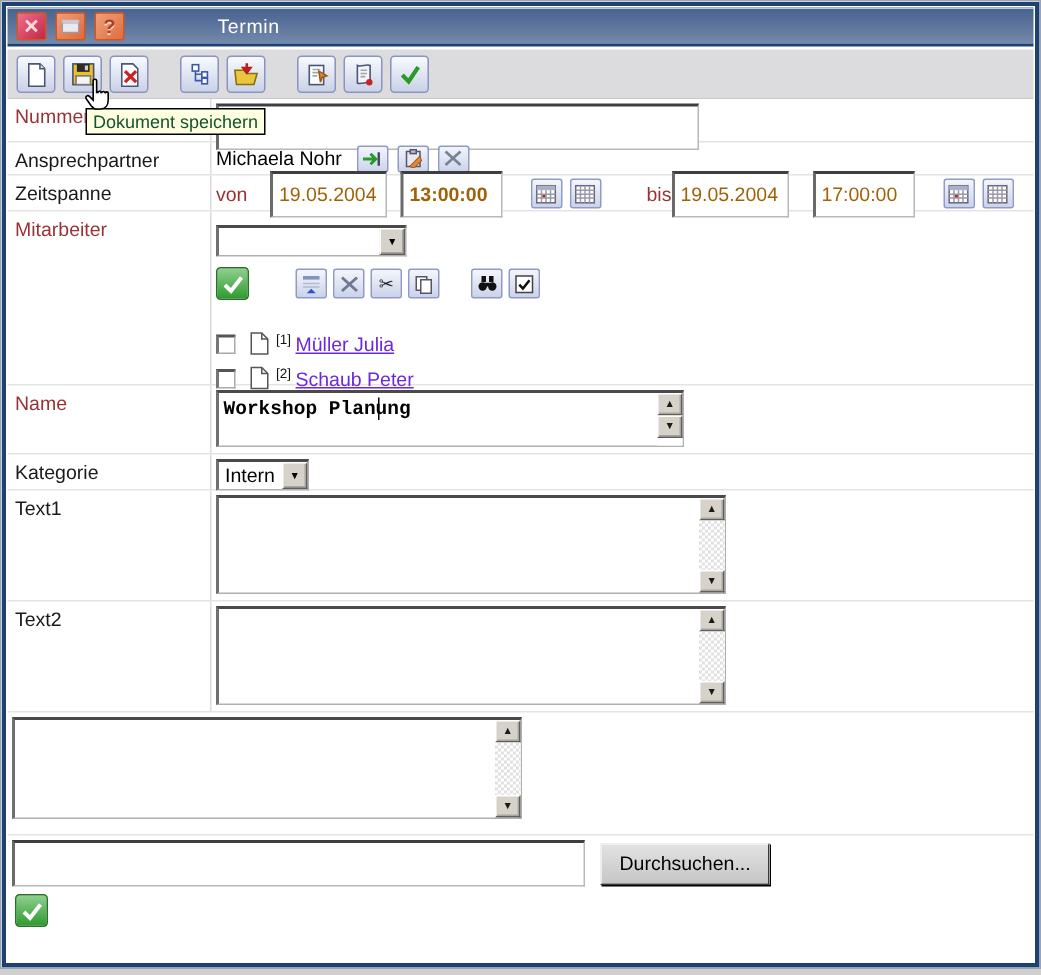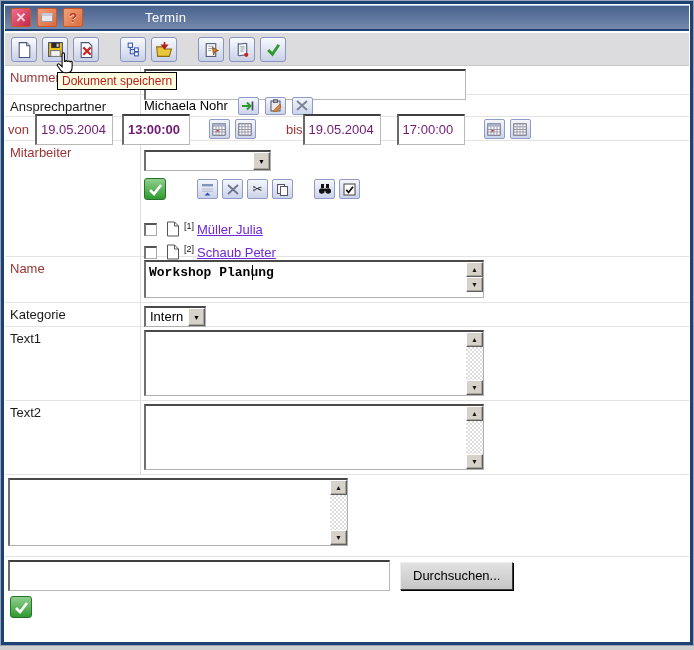--- a/index.html
+++ b/index.html
@@ -32,36 +32,36 @@
     width:26px; height:25px; border:1px solid #8a94c2; border-radius:3px;
     background:linear-gradient(to bottom,#f8fafd,#c9d1e6);
     display:flex; align-items:center; justify-content:center; position:relative;
   }
   .tbtn + .tbtn{ margin-left:5px; }
   .gap-l{ margin-left:21px !important; }
   
   .tooltip{
     position:absolute; left:56px; top:71px; z-index:40;
     background:#ffffe1; border:1px solid #000; padding:1px 4px;
-    font-size:12px; color:#b91c1c; white-space:nowrap;
+    font-size:12px; color:#14532d; white-space:nowrap;
   }
   .cursor{ position:absolute; left:52px; top:49px; z-index:50; }
   
   .form{ border-top:1px solid #c9c9c9; }
   .row{ display:flex; border-bottom:1px solid #e3e3e3; }
   .lab{ width:136px; border-right:1px solid #dcdcdc; padding:4px 4px 0 5px;
         font-size:13px; color:#1a1a1a; flex-shrink:0;}
   .lab.req{ color:#993333; }
   .fld{ flex:1; position:relative; padding:3px 0 0 3px; font-size:13px;}
   .r-num{height:29px}.r-ans{height:22px}.r-zeit{height:24px}.r-mit{height:116px}
   .r-name{height:46px}.r-kat{height:24px}.r-t1{height:74px}.r-t2{height:74px}
   .r-t3{height:82px}.r-dok{height:63px;border-bottom:none}
   
   .inp{
-    background:#fff; height:31px; font:13px "Liberation Sans", sans-serif; padding:1px 4px; color:#701a75;
+    background:#fff; height:31px; font:13px "Liberation Sans", sans-serif; padding:1px 4px; color:#a16207;
     border:1px solid #b8b8b8; border-top:2px solid #3e3e3e; border-left:2px solid #6a6a6a;
   }
   .sunkbox{
     background:#fff; display:flex;
     border:1px solid #b0b0b0; border-top:2px solid #4a4a4a; border-left:2px solid #707070;
   }
   .redlab{ color:#993333; font-size:13px; }
   
   .fbtn{ width:21px; height:18px; border:1px solid #8f9ac6; border-radius:2px;
     background:linear-gradient(to bottom,#f2f5fb,#ccd4ec);
@@ -234,22 +234,23 @@
           <span>
             <svg width="12" height="11" viewBox="0 0 12 11">
                 <path d="M1 1l10 9M11 1L1 10" stroke="#7a8296" stroke-width="1.8"></path>
               </svg>
           </span>
         </button>
       </div>
     </div>
 
     <div class="row r-zeit">
+      <div class="lab">Zeitspanne</div>
       <div class="fld" style="display:flex;align-items:center;padding-top:1px">
-        <span class="redlab" style="margin-right:6px">von</span>
+        <span class="redlab" style="margin-right:15px">von</span>
         <input class="inp" style="width: 78px;" value="19.05.2004">
         <input class="inp" style="width: 68px; margin-left: 9px; font-weight: bold;" value="13:00:00">
         <button class="cbtn" style="margin-left:19px">
           <span>
             <svg width="14" height="13" viewBox="0 0 14 13">
                 <rect x=".8" y=".8" width="12.4" height="11.4" fill="#fff" stroke="#667"></rect>
                 <rect x=".8" y=".8" width="12.4" height="3" fill="#aab2c8"></rect>
                 <path d="M4 3.8v8M7 3.8v8M10 3.8v8M.8 6.5h12.4M.8 9h12.4" stroke="#99a"></path>
                 <rect x="4.6" y="7" width="2" height="1.6" fill="#cc2222"></rect>
               </svg>
@@ -371,21 +372,21 @@
             <span class="idx">[2]</span>
             <a class="link">Schaub Peter</a>
           </div>
         </div>
       </div>
     </div>
 
     <div class="row r-name">
       <div class="lab req">Name</div>
       <div class="fld">
-        <div class="sunkbox" style="width:340px;height:38px">
+        <div class="sunkbox" style="width:312px;height:38px">
           <div class="txtarea">
             <span class="mono">Workshop Planung</span>
             <span class="caret"></span>
           </div>
           <div class="scol">
             <div class="sb">▲</div>
             <div class="sb">▼</div>
           </div>
         </div>
       </div>

